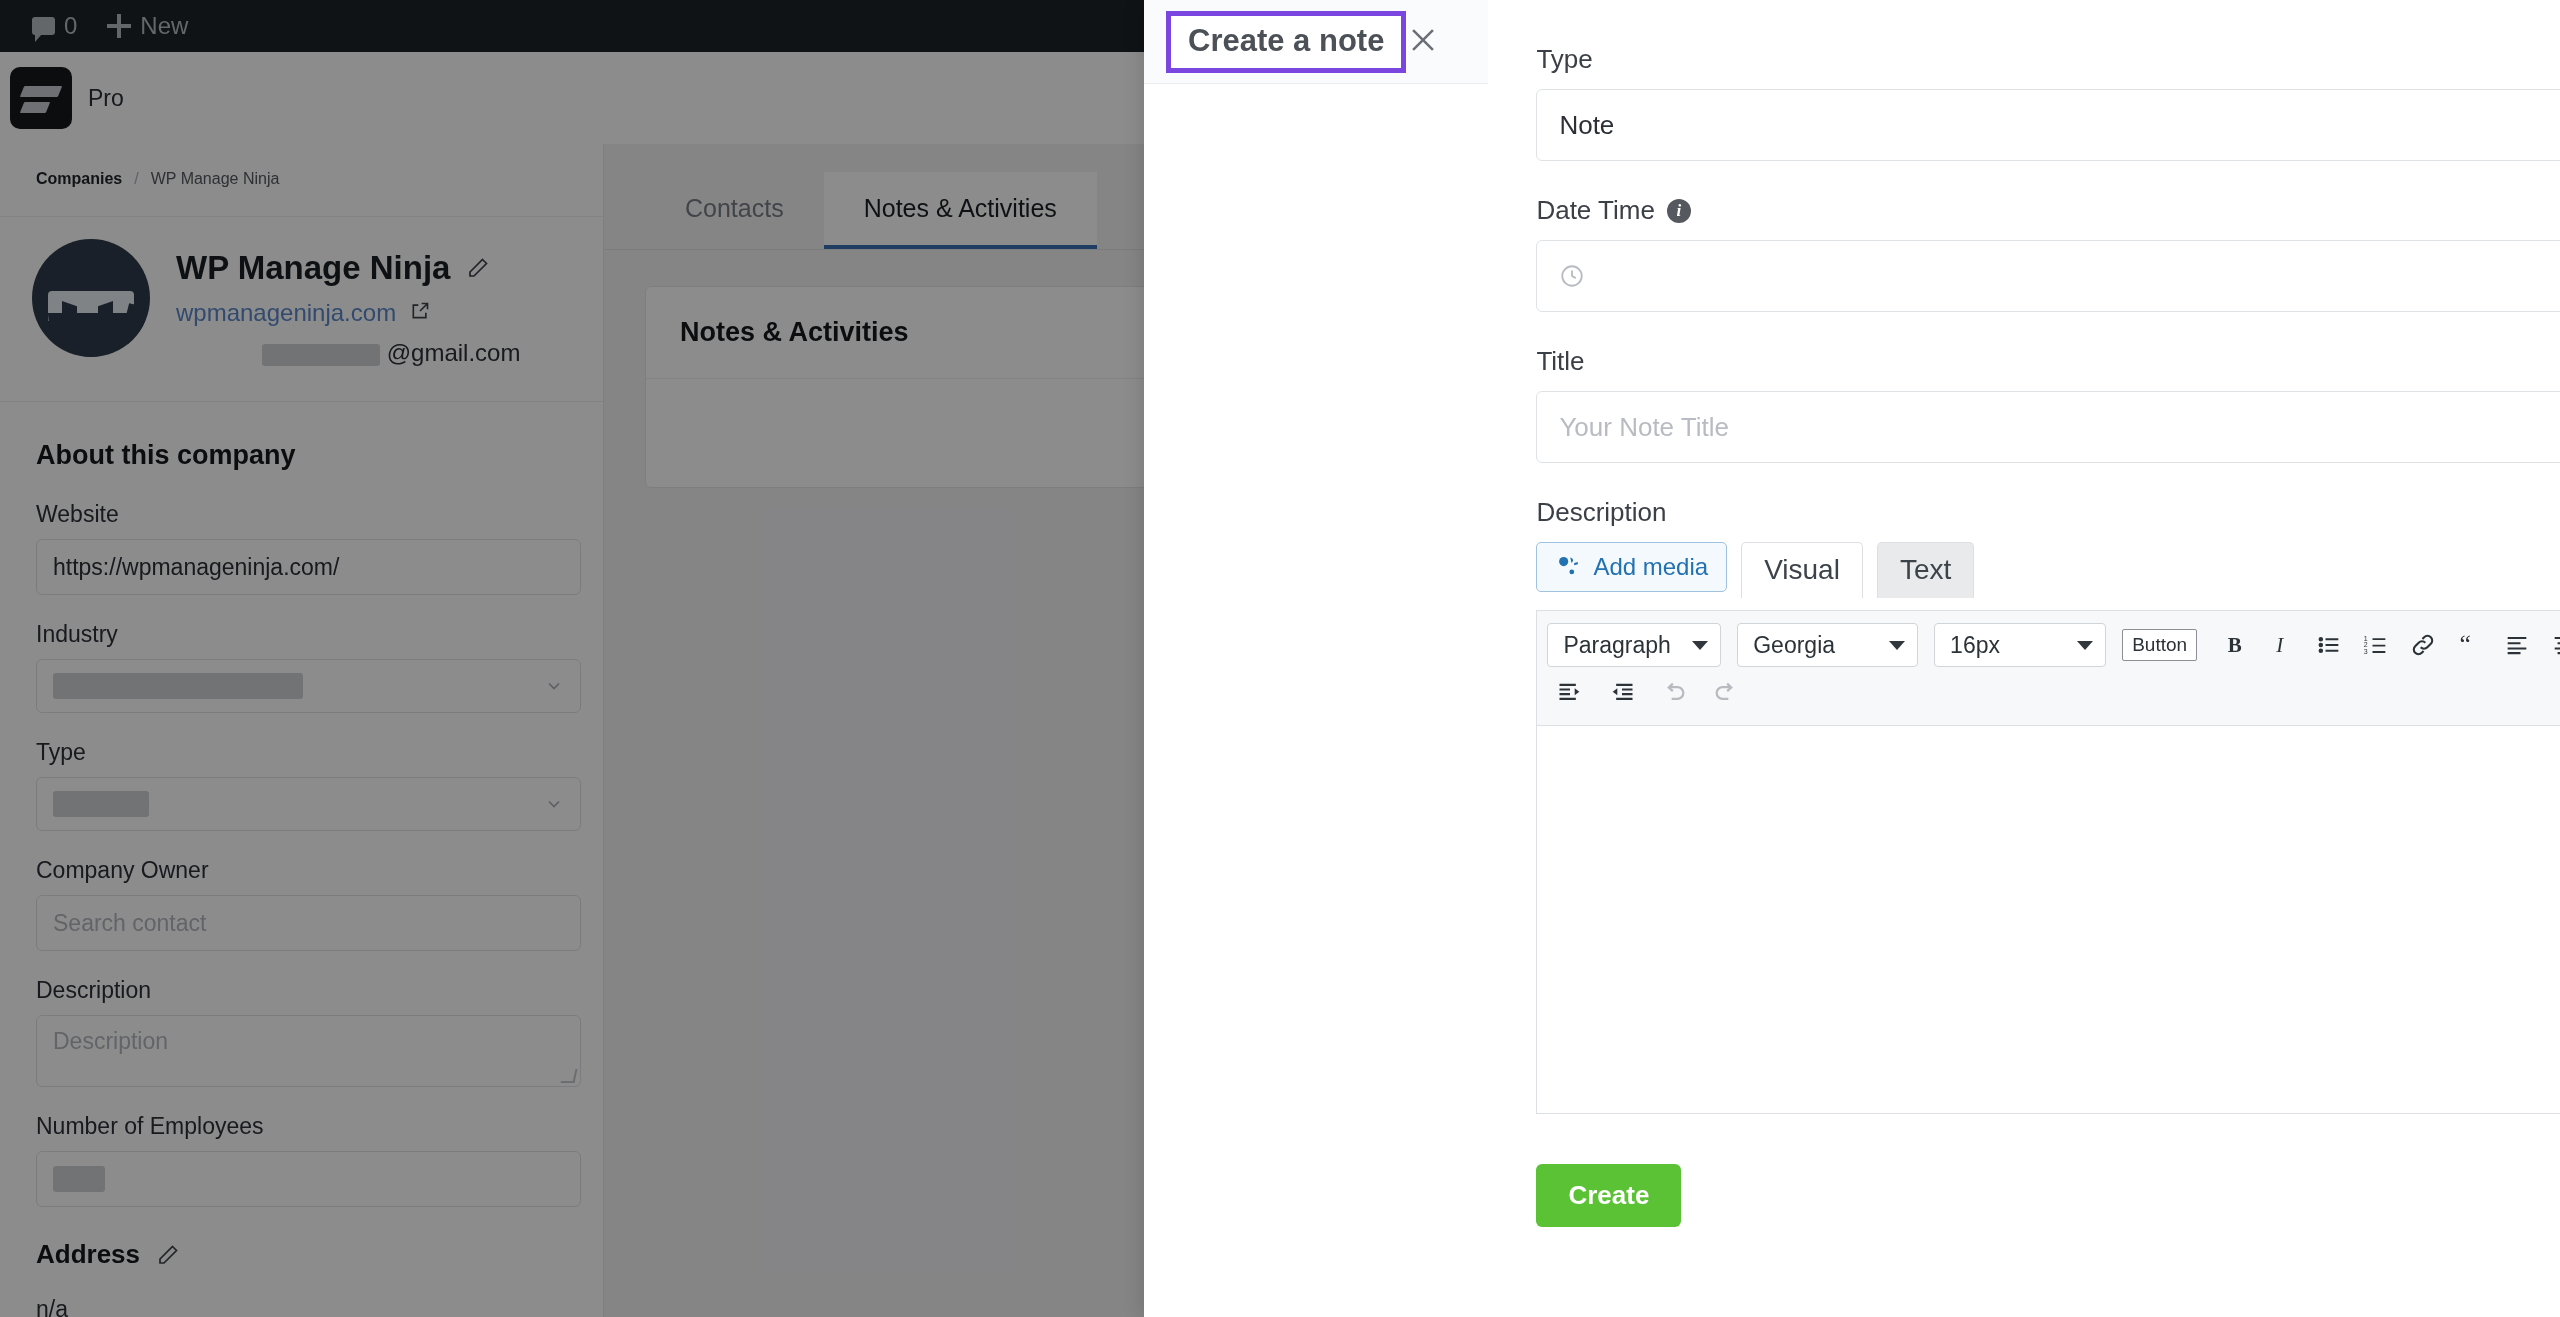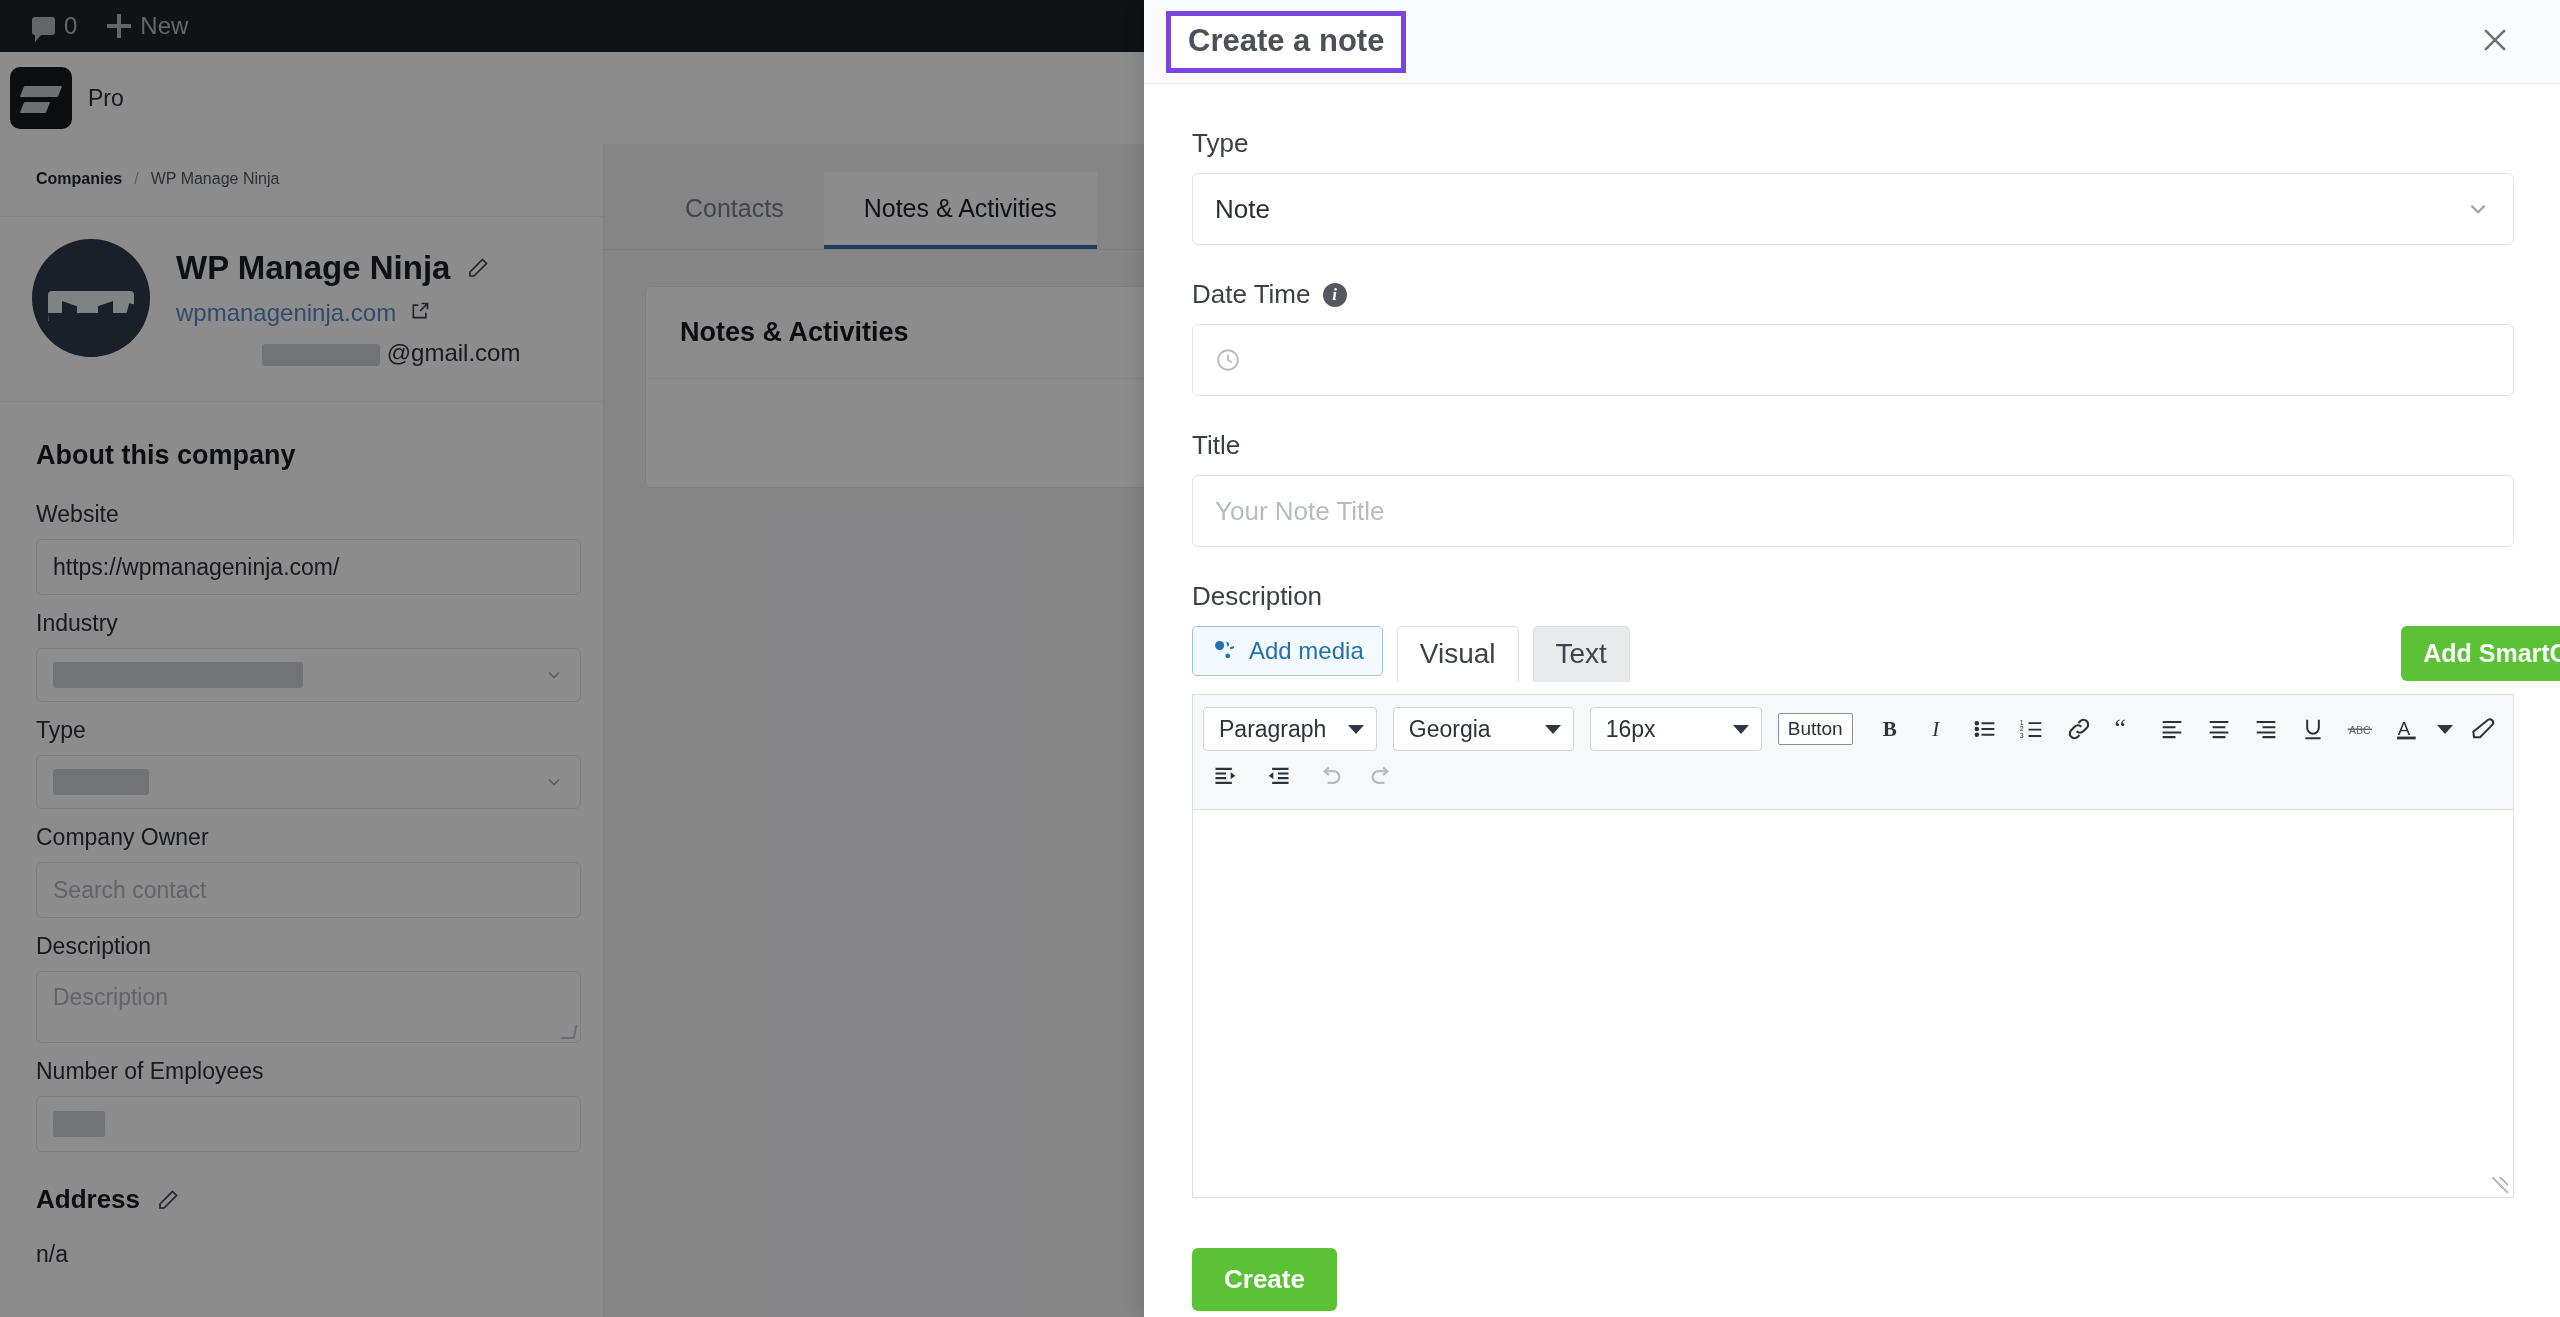--- a/index.html
+++ b/index.html
@@ -132,21 +132,21 @@
   .company-site-row { display: flex; align-items: center; gap: 14px; margin-top: 12px; }
   .company-site { font-size: 24px; color: #5b87c7; }
   .redact {
     display: inline-block; background: #cfd2d6; border-radius: 3px;
     height: 22px; vertical-align: middle;
   }
   .company-email { font-size: 24px; color: #2d3138; margin-top: 12px; margin-left: 86px; }
 
   .about-sec { padding: 18px 36px 0 36px; border-top: 1px solid #eceef0; }
   .about-title { font-size: 27px; font-weight: bold; color: #15181d; margin: 20px 0 30px; }
-  .fgrp { margin-bottom: 15px; }
+  .fgrp { margin-bottom: 26px; }
   .flabel { font-size: 23px; color: #2d3138; margin-bottom: 11px; display:block; }
   .finput {
     width: 545px; height: 56px; border: 1px solid #dfe2e6;
     border-radius: 6px; background: #fff;
     display: flex; align-items: center; padding: 0 16px;
     font-size: 23px; color: #2c3036;
   }
   .finput.ph { color: #b3b7bd; }
   .fselect {
     width: 545px; height: 54px; border: 1px solid #dfe2e6;
@@ -198,21 +198,21 @@
     font-size: 27px; font-weight: bold; color: #15181d;
   }
   .panel-card-body { height: 108px; }
 
   
   #note-drawer {
     position: absolute; top: 0; right: 0;
     width: 1416px; height: 1317px;
     background: #ffffff; z-index: 100;
     box-shadow: -2px 0 18px rgba(0,0,0,0.14);
-    display: flex; flex-direction: column;
+    display: flex; flex-direction: row;
   }
   .drawer-head {
     height: 84px; background: #fafbfc;
     border-bottom: 1px solid #ebedef;
     display: flex; align-items: center; justify-content: space-between;
     padding: 0 48px 0 22px; flex: none;
   }
   .drawer-title-hl {
     border: 5px solid #7b45e0; background: #ffffff;
     padding: 7px 17px 9px;

